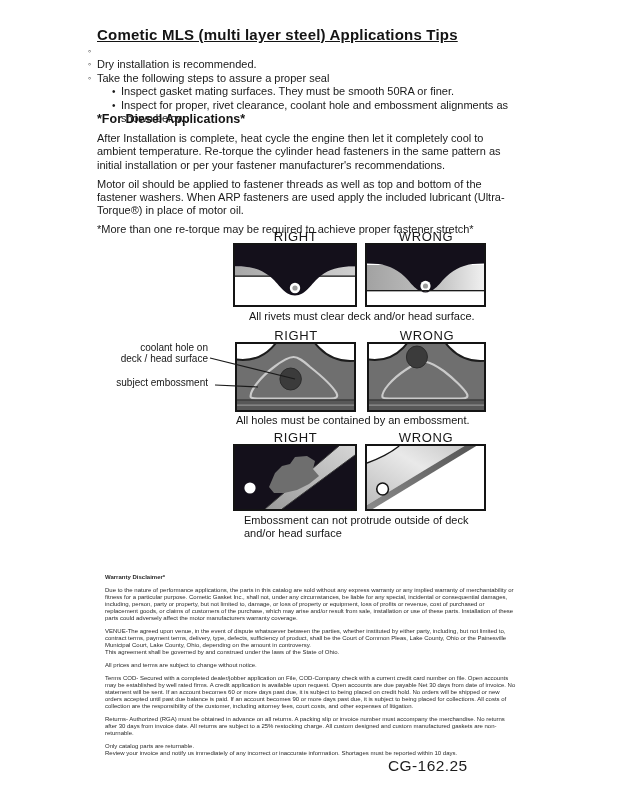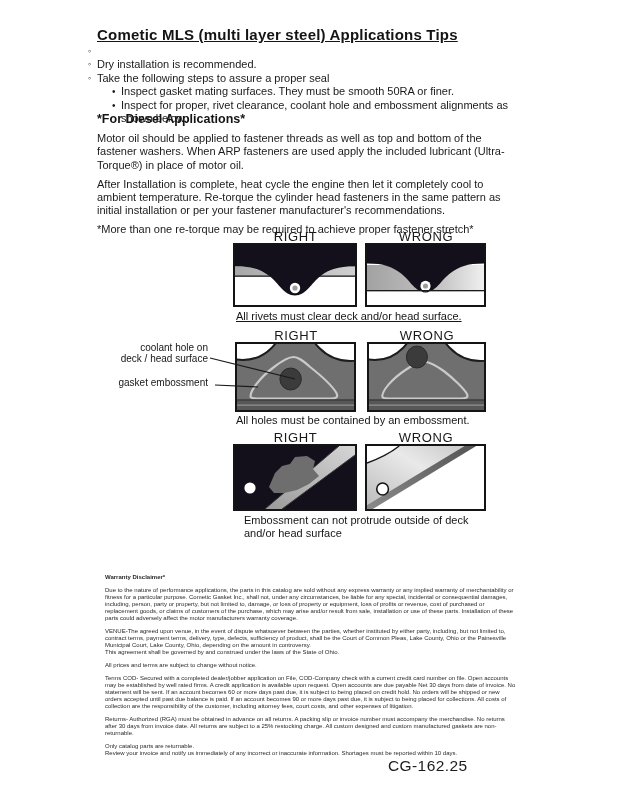--- a/index.html
+++ b/index.html
@@ -61,22 +61,22 @@
     <span>Inspect gasket mating surfaces.  They must be smooth 50RA or finer.</span>
   </div>
   <div class="tip-row sub">
     <span class="marker">•</span>
     <span>Inspect for proper, rivet clearance, coolant hole and embossment alignments as shown below.</span>
   </div>
 </div>
 
 <div class="abs diesel">
   <h3>*For Diesel Applications*</h3>
+  <p>After Installation is complete, heat cycle the engine then let it completely cool to ambient temperature. Re-torque the cylinder head fasteners in the same pattern as initial installation or per your fastener manufacturer's recommendations.</p>
   <p>Motor oil should be applied to fastener threads as well as top and bottom of the fastener washers. When ARP fasteners are used apply the included lubricant (Ultra-Torque®) in place of motor oil.</p>
-  <p>After Installation is complete, heat cycle the engine then let it completely cool to ambient temperature. Re-torque the cylinder head fasteners in the same pattern as initial installation or per your fastener manufacturer's recommendations.</p>
   <p>*More than one re-torque may be required to achieve proper fastener stretch*</p>
 </div>
 
 <div class="abs fig-label" style="left:233px;top:229px;width:125px;">RIGHT</div>
 <div class="abs fig-label" style="left:365px;top:229px;width:122px;">WRONG</div>
 
 <div class="abs panel" style="left:233px;top:243px;width:120px;height:60px;">
   <svg viewBox="0 0 120 60" preserveAspectRatio="none">
     <defs>
       <linearGradient id="g1" x1="0" y1="0" x2="1" y2="0">
@@ -107,21 +107,21 @@
     <rect y="20" width="120" height="27" fill="url(#g2)"></rect>
     <path d="M0,0 H120 V18.5 C102,18.5 95,21.5 85,28.5 C75,36 71,47 60,47 C49,47 45,36 35,28.5 C25,21.5 18,18.5 0,18.5 Z" fill="#14101b"></path>
     <rect y="46.2" width="120" height="13.8" fill="#ffffff"></rect>
     <circle cx="60" cy="41" r="6.6" fill="#14101b"></circle>
     <circle cx="60" cy="41" r="5.2" fill="#ffffff"></circle>
     <circle cx="60" cy="41" r="2.6" fill="#9c9c9c"></circle>
     <rect y="45" width="120" height="1.3" fill="#1a1a1a"></rect>
   </svg>
 </div>
 
-<div class="abs fig-caption" style="left:236px;top:310px;width:300px;text-decoration:underline;">All rivets must clear deck and/or head surface.</div>
+<div class="abs fig-caption" style="left:249px;top:310px;width:300px;">All rivets must clear deck and/or head surface.</div>
 
 <div class="abs fig-label" style="left:235px;top:328px;width:122px;">RIGHT</div>
 <div class="abs fig-label" style="left:367px;top:328px;width:120px;">WRONG</div>
 
 <div class="abs panel" style="left:235px;top:342px;width:117px;height:66px;">
   <svg viewBox="0 0 120 66" preserveAspectRatio="none">
     <rect width="120" height="66" fill="#6f6f6f"></rect>
     <circle cx="6" cy="-26" r="42" fill="#ffffff" stroke="#1c1c1c" stroke-width="2"></circle>
     <circle cx="116" cy="-28" r="45" fill="#ffffff" stroke="#1c1c1c" stroke-width="2"></circle>
     <path d="M14,53 C13,47 24,33 38,23 C46,17 54,13 58,13 C63,13 68,17 75,23 C88,33 99,44 102,49 C104,53 102,54.5 96,54.5 L21,54.5 C16,54.5 14.5,54 14,53 Z" fill="none" stroke="#cacaca" stroke-width="2.2"></path>
@@ -140,21 +140,21 @@
     <path d="M14,53 C13,47 24,35 38,26 C46,20.5 55,17.5 60,18 C66,19 72,23 78,27 C89,35 99,45 102,49.5 C104,53 102,54.5 96,54.5 L21,54.5 C16,54.5 14.5,54 14,53 Z" fill="none" stroke="#cacaca" stroke-width="2.2"></path>
     <circle cx="50" cy="13" r="11" fill="#3b3b3b" stroke="#2b2b2b" stroke-width="1"></circle>
     <rect y="55.5" width="120" height="10.5" fill="#585858"></rect>
     <rect y="55.5" width="120" height="1" fill="#2e2e2e"></rect>
     <rect y="60.5" width="120" height="1.3" fill="#8f8f8f"></rect>
   </svg>
 </div>
 
 <div class="abs anno preline" style="left:108px;top:342px;width:100px;">coolant hole on
 deck / head surface</div>
-<div class="abs anno" style="left:96px;top:377px;width:112px;">gasket embossment</div>
+<div class="abs anno" style="left:96px;top:377px;width:112px;">subject embossment</div>
 <svg class="abs" style="left:108px;top:342px;width:200px;height:55px;pointer-events:none;" viewBox="0 0 200 55">
   <line x1="102" y1="16" x2="187" y2="37" stroke="#1a1a1a" stroke-width="1.1"></line>
   <line x1="107" y1="43" x2="150" y2="45" stroke="#1a1a1a" stroke-width="1.1"></line>
 </svg>
 
 <div class="abs fig-caption" style="left:236px;top:414px;width:300px;">All holes must be contained by an embossment.</div>
 
 <div class="abs fig-label" style="left:233px;top:430px;width:125px;">RIGHT</div>
 <div class="abs fig-label" style="left:365px;top:430px;width:122px;">WRONG</div>
 

